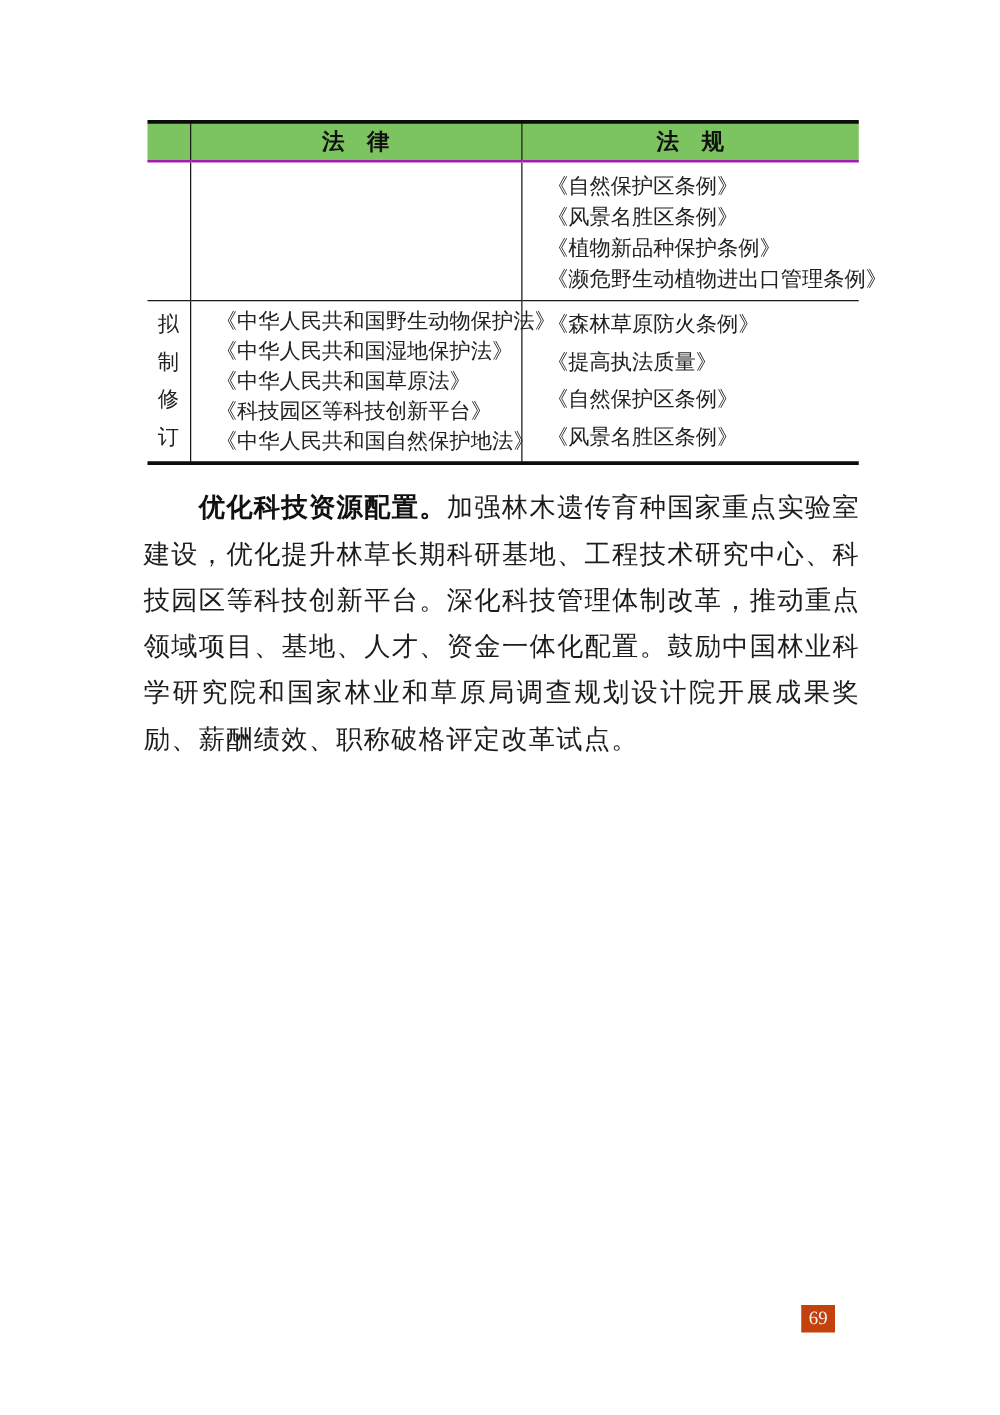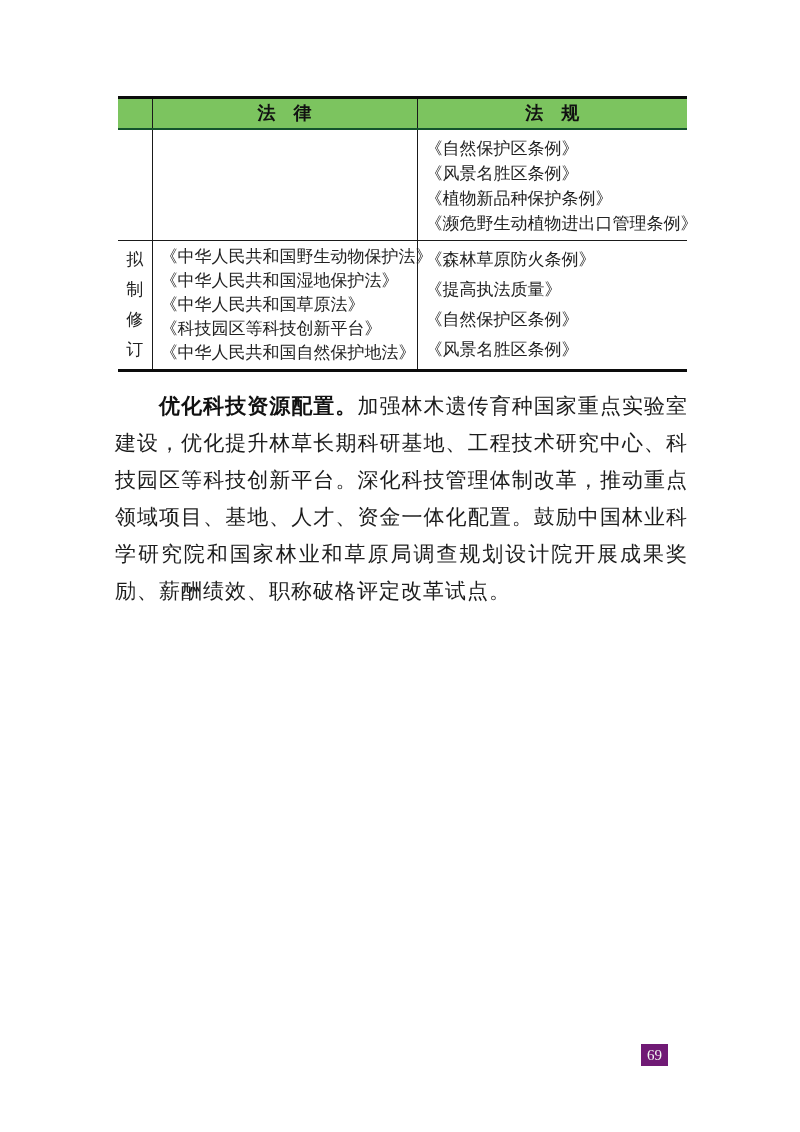--- a/index.html
+++ b/index.html
@@ -27,36 +27,36 @@
     width: 569px;
     border-collapse: collapse;
     table-layout: fixed;
     border-top: 3px solid #0c0c0c;
     border-bottom: 3px solid #0c0c0c;
     font-size: 17px;
     color: #222222;
   }
   table.legal-table thead th {
     background: #7cc45f;
-    border-bottom: 2px solid #14532d;
+    border-bottom: 2px solid #a21caf;
     height: 31px;
     font-size: 18px;
     font-weight: bold;
     color: #111111;
     text-align: center;
     vertical-align: middle;
   }
   td.col-label, th.col-label { width: 34px; }
   td.col-law,   th.col-law   { width: 265px; }
   td.col-reg,   th.col-reg   { width: 270px; }
   .v-divider-r { border-right: 1px solid #1a1a1a; }
   tr.row-first td { border-bottom: 1px solid #1a1a1a; }
   td.cell {
     vertical-align: middle;
-    padding: 4px 4px 4px 8px;
+    padding: 4px 4px 4px 20px;
     line-height: 25px;
   }
   tr.row-first td.cell { height: 100px; line-height: 25px; padding-top: 6px; vertical-align: top; }
   tr.row-second td.cell { height: 122px; }
   tr.row-second td.cell-laws { line-height: 24px; }
   tr.row-second td.cell-regs { line-height: 30px; }
   td.cell-label {
     text-align: center;
     vertical-align: middle;
     padding: 0;
@@ -101,21 +101,21 @@
     letter-spacing: 2px;
   }
 
   
   .page-badge {
     position: absolute;
     left: 641px;
     top: 1044px;
     width: 27px;
     height: 22px;
-    background: #701a75;
+    background: #c2410c;
     color: #f2f7f2;
     font-size: 15px;
     line-height: 22px;
     text-align: center;
     font-family: "Liberation Serif", "DejaVu Serif", serif;
   }
 </style>
 </head>
 <body>
 

